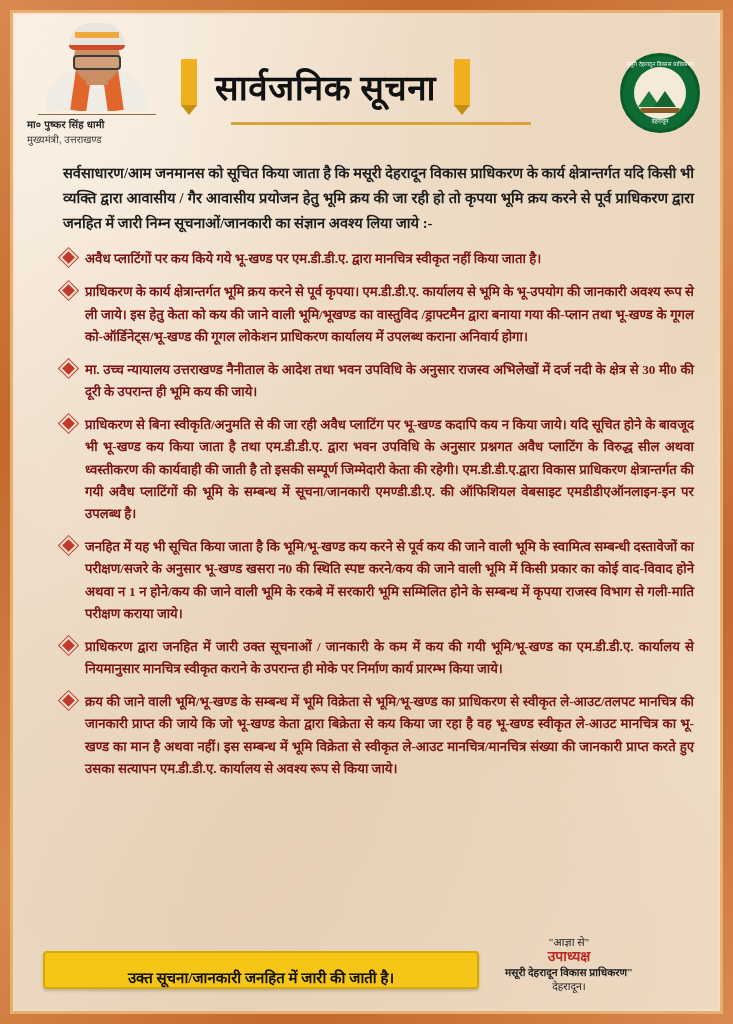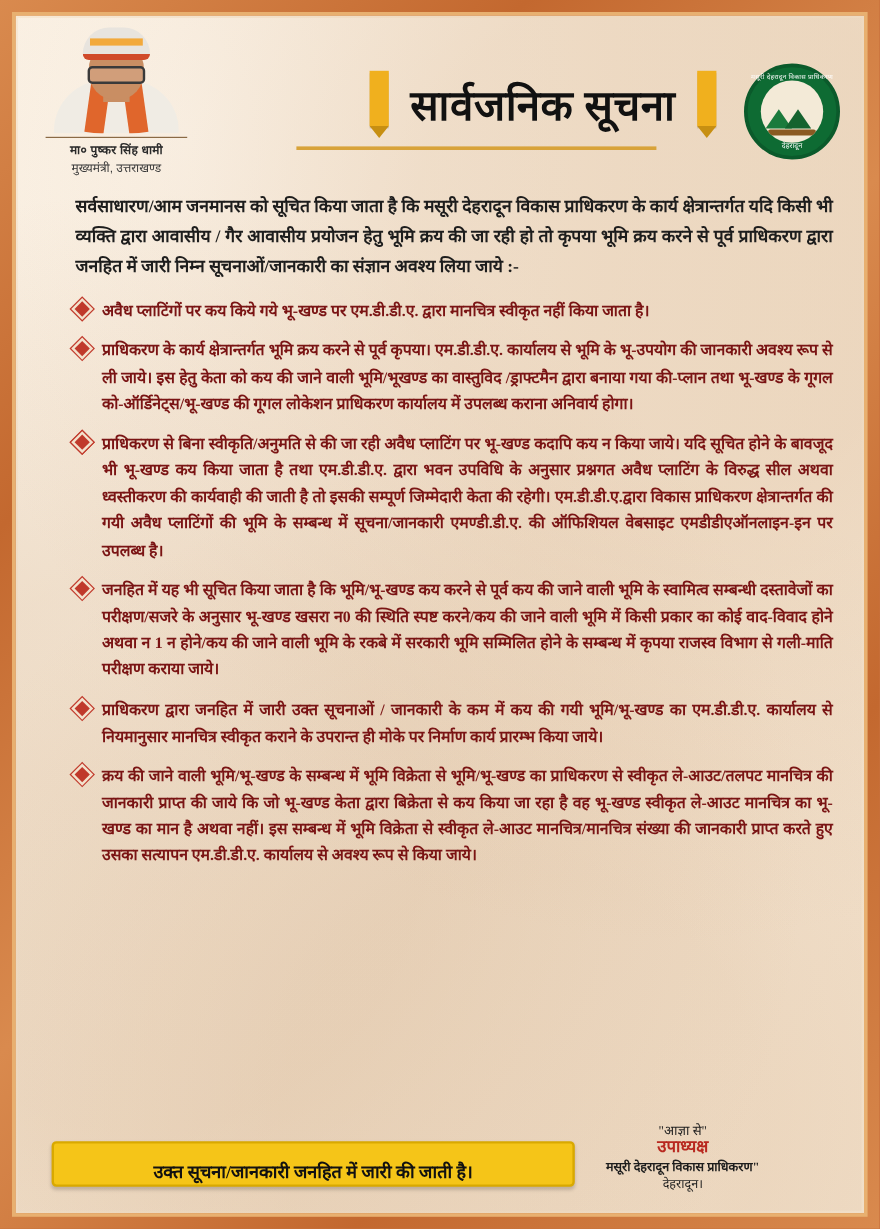--- a/index.html
+++ b/index.html
@@ -36,21 +36,21 @@
       radial-gradient(circle at 60% 92%, rgba(205,165,125,.2) 0 20%, transparent 55%);
     pointer-events:none;
   }
 
   
   .header{
     position:relative;
     height:120px;
   }
   .cm-block{
-    position:absolute;left:14px;top:6px;width:140px;text-align:center;
+    position:absolute;left:14px;top:6px;width:140px;text-align:left;
   }
   .cm-photo{
     width:104px;height:92px;margin:0 auto;
     position:relative;overflow:hidden;
   }
   .cm-head{
     position:absolute;left:50%;top:14px;transform:translateX(-50%);
     width:46px;height:50px;border-radius:50% 50% 46% 46%;
     background:#c98e63;
   }
@@ -86,21 +86,21 @@
     font-size:10px;font-weight:bold;color:#2a2a2a;margin-top:2px;letter-spacing:.2px;
   }
   .cm-sub{
     font-size:10px;color:#3a3a3a;margin-top:1px;
   }
   .cm-rule{
     width:118px;height:1px;background:#8a6a45;margin:3px auto 2px;
   }
 
   .title-wrap{
-    position:absolute;left:184px;top:44px;width:400px;text-align:right;
+    position:absolute;left:168px;top:44px;width:400px;text-align:left;
   }
   .ribbon{
     position:relative;display:inline-block;
     padding:6px 34px 8px;
   }
   .ribbon .bar{
     position:absolute;top:2px;width:16px;height:46px;background:#f0b01e;
     box-shadow:0 2px 0 rgba(0,0,0,.15);
   }
   .ribbon .bar.l{left:0;}
@@ -249,20 +249,21 @@
         <li>
           <span class="bullet"></span>
           <span>अवैध प्लाटिंगों पर कय किये गये भू-खण्ड पर एम.डी.डी.ए. द्वारा मानचित्र स्वीकृत नहीं किया जाता है।</span>
         </li>
         <li>
           <span class="bullet"></span>
           <span>प्राधिकरण के कार्य क्षेत्रान्तर्गत भूमि क्रय करने से पूर्व कृपया। एम.डी.डी.ए. कार्यालय से भूमि के भू-उपयोग की जानकारी अवश्य रूप से ली जाये। इस हेतु केता को कय की जाने वाली भूमि/भूखण्ड का वास्तुविद /ड्राफ्टमैन द्वारा बनाया गया की-प्लान तथा भू-खण्ड के गूगल को-ऑर्डिनेट्स/भू-खण्ड की गूगल लोकेशन प्राधिकरण कार्यालय में उपलब्ध कराना अनिवार्य होगा।</span>
         </li>
         <li>
           <span class="bullet"></span>
+          <span>मा. उच्च न्यायालय उत्तराखण्ड नैनीताल के आदेश तथा भवन उपविधि के अनुसार राजस्व अभिलेखों में दर्ज नदी के क्षेत्र से 30 मी0 की दूरी के उपरान्त ही भूमि कय की जाये।</span>
         </li>
         <li>
           <span class="bullet"></span>
           <span>प्राधिकरण से बिना स्वीकृति/अनुमति से की जा रही अवैध प्लाटिंग पर भू-खण्ड कदापि कय न किया जाये। यदि सूचित होने के बावजूद भी भू-खण्ड कय किया जाता है तथा एम.डी.डी.ए. द्वारा भवन उपविधि के अनुसार प्रश्नगत अवैध प्लाटिंग के विरुद्ध सील अथवा ध्वस्तीकरण की कार्यवाही की जाती है तो इसकी सम्पूर्ण जिम्मेदारी केता की रहेगी। एम.डी.डी.ए.द्वारा विकास प्राधिकरण क्षेत्रान्तर्गत की गयी अवैध प्लाटिंगों की भूमि के सम्बन्ध में सूचना/जानकारी एमण्डी.डी.ए. की ऑफिशियल वेबसाइट एमडीडीएऑनलाइन-इन पर उपलब्ध है।</span>
         </li>
         <li>
           <span class="bullet"></span>
           <span>जनहित में यह भी सूचित किया जाता है कि भूमि/भू-खण्ड कय करने से पूर्व कय की जाने वाली भूमि के स्वामित्व सम्बन्धी दस्तावेजों का परीक्षण/सजरे के अनुसार भू-खण्ड खसरा न0 की स्थिति स्पष्ट करने/कय की जाने वाली भूमि में किसी प्रकार का कोई वाद-विवाद होने अथवा न 1 न होने/कय की जाने वाली भूमि के रकबे में सरकारी भूमि सम्मिलित होने के सम्बन्ध में कृपया राजस्व विभाग से गली-माति परीक्षण कराया जाये।</span>
         </li>
         <li>

